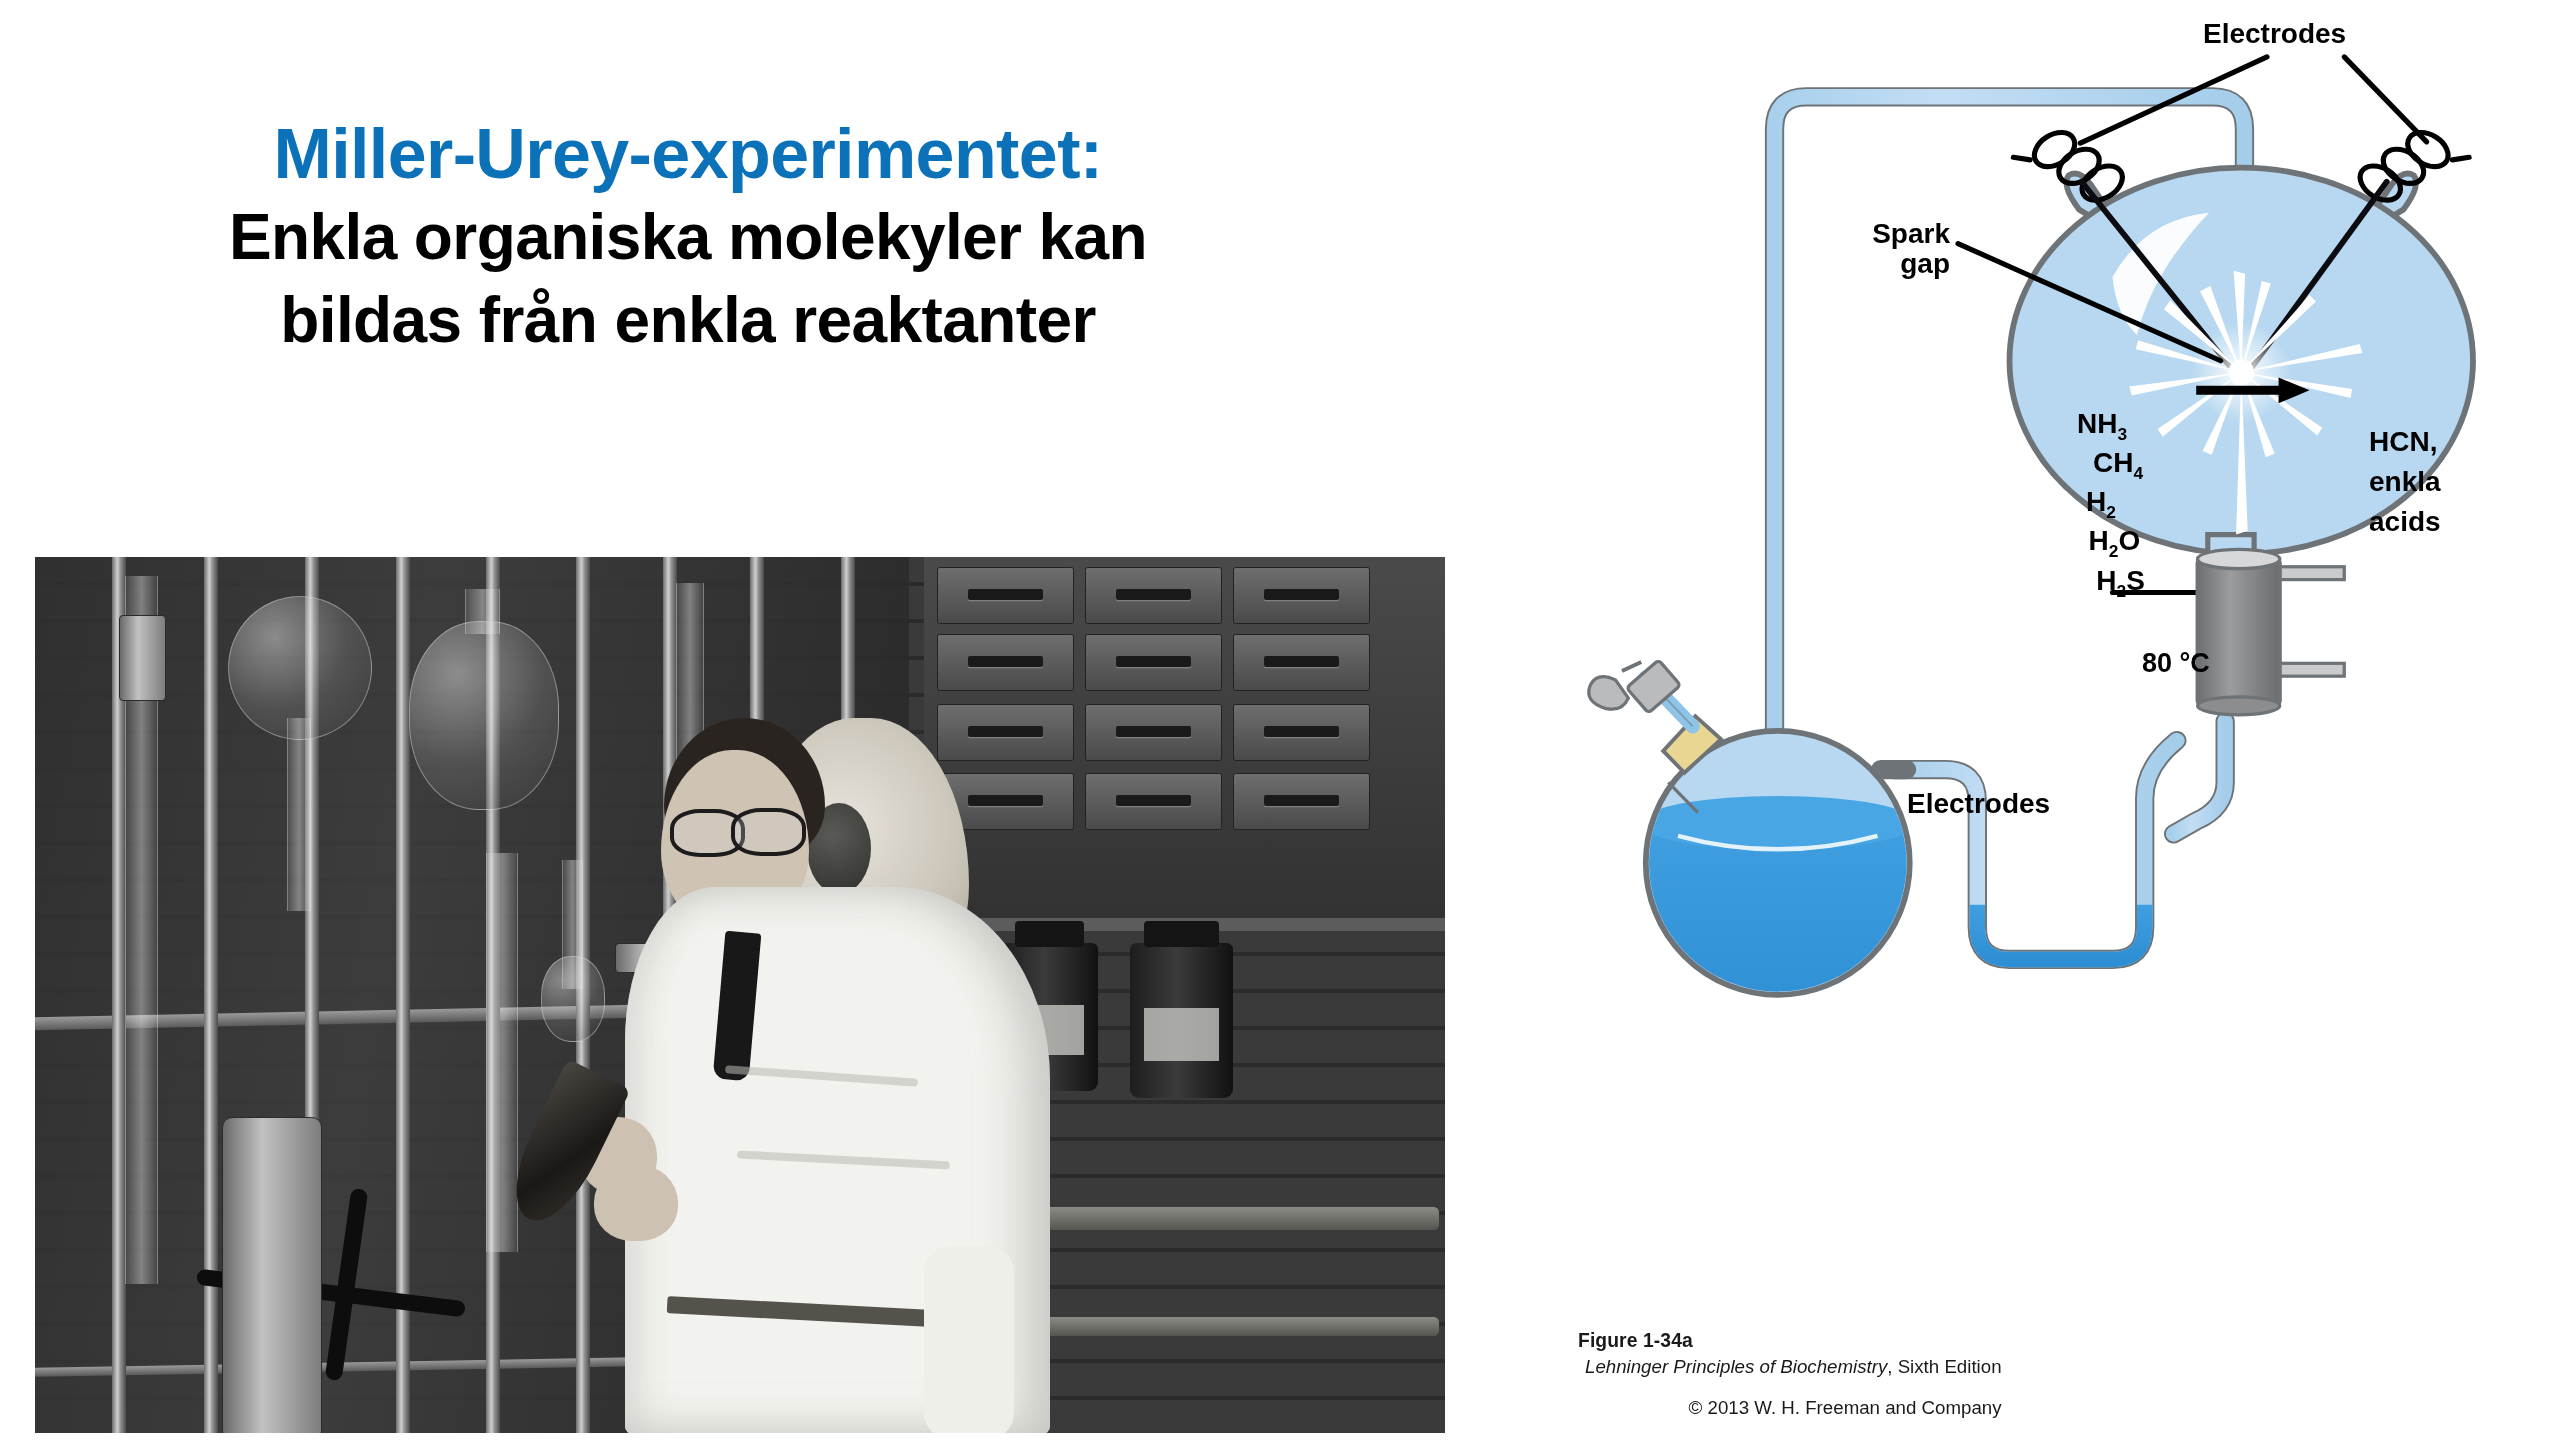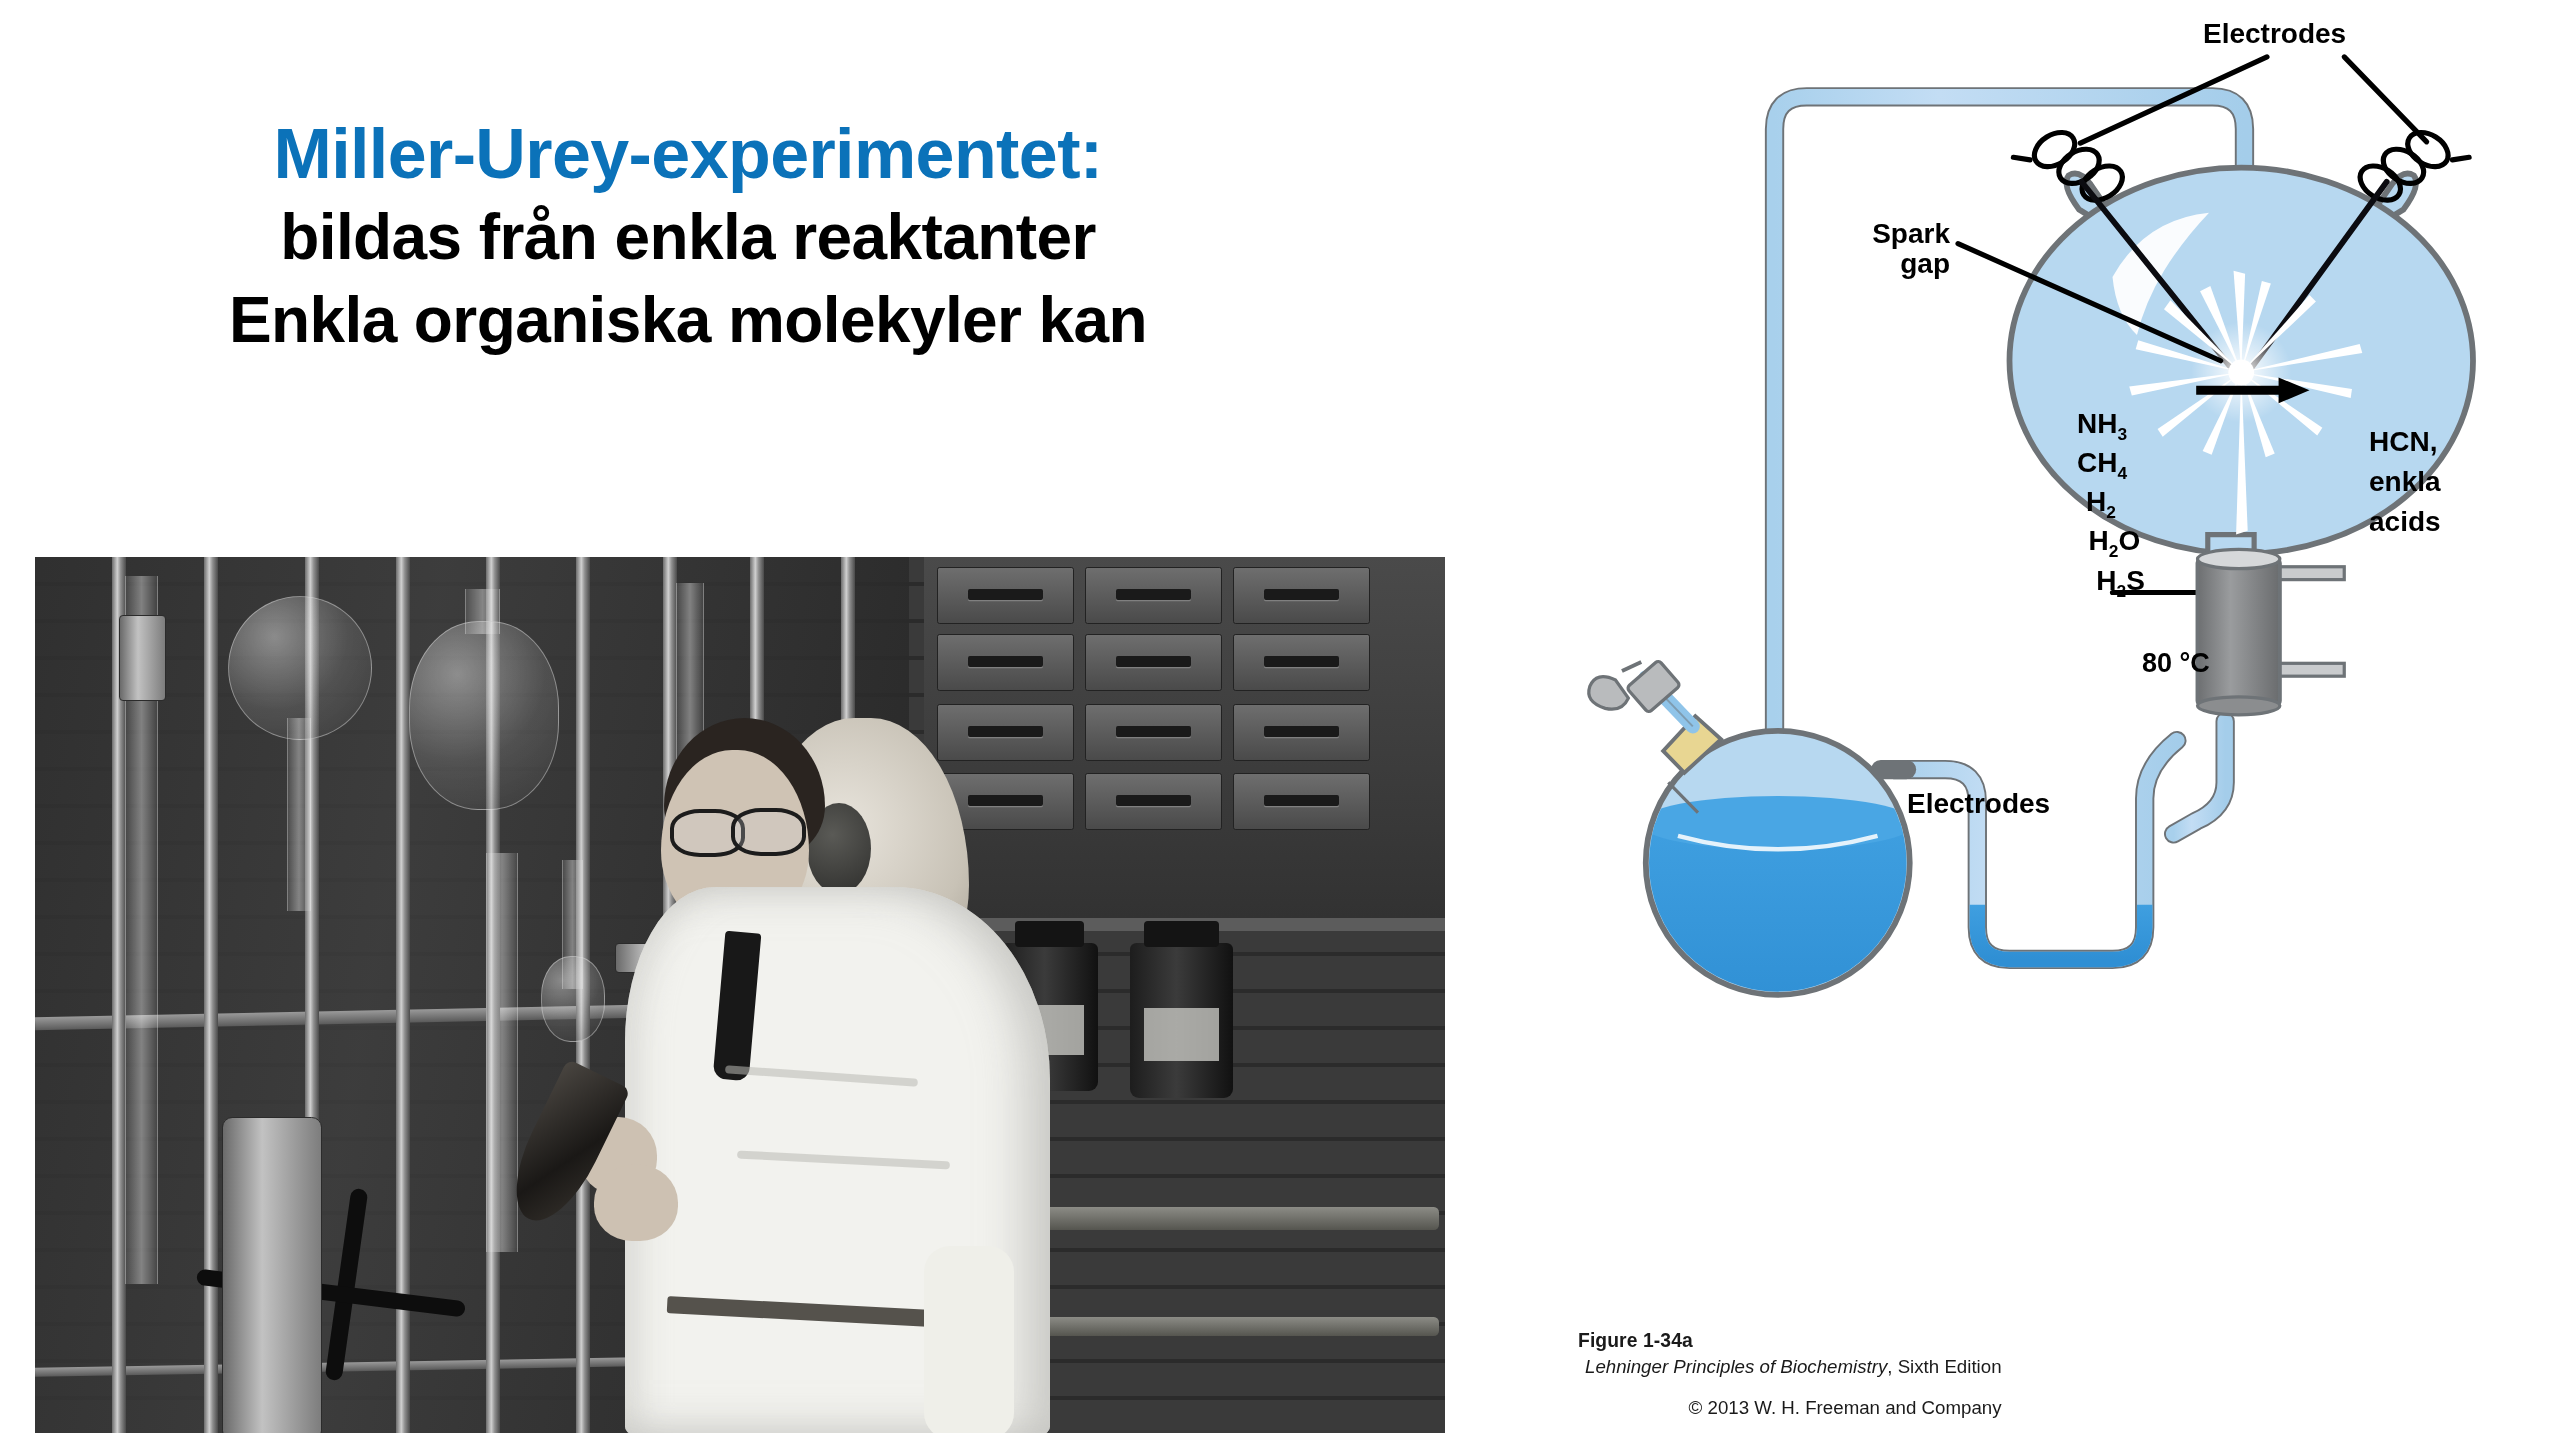--- a/index.html
+++ b/index.html
@@ -99,22 +99,22 @@
   .cap-fig{font-size:19.3px;font-weight:bold;letter-spacing:0.1px;}
   .cap-book{font-size:18.7px;margin-top:3.9px;}
   .cap-book i{font-style:italic;margin-left:7px;}
   .cap-copy{font-size:18.7px;margin-top:19px;text-align:right;}
 </style>
 </head>
 <body>
 
 <div id="title-block">
   <div class="title-main">Miller-Urey-experimentet:</div>
+  <div class="title-sub">Enkla organiska molekyler kan</div>
   <div class="title-sub">bildas från enkla reaktanter</div>
-  <div class="title-sub">Enkla organiska molekyler kan</div>
 </div>
 
 <div id="photo">
   <div class="ph wall"></div>
   <div class="ph wall-dark"></div>
 
   <div class="ph cabinet">
     <div class="drawer" style="left:13px;top:10.3px;width:135px;height:55px;"></div>
     <div class="drawer" style="left:161px;top:10.3px;width:135px;height:55px;"></div>
     <div class="drawer" style="left:309px;top:10.3px;width:135px;height:55px;"></div>
@@ -342,21 +342,21 @@
     <div>Spark</div>
     <div>gap</div>
   </div>
 
   <div class="fig-label" style="left:361px;top:789px;font-size:28px;">Electrodes</div>
 
   <div class="fig-label" style="left:596px;top:649px;font-size:27px;">80 °C</div>
 
   <div class="fig-label" style="left:531px;top:406px;font-size:28px;line-height:1.30;">
     <div><span>NH</span><sub style="font-size:.62em">3</sub></div>
-    <div style="margin-left:0"><span>CH</span><sub style="font-size:.62em">4</sub></div>
+    <div style="margin-left:16px"><span>CH</span><sub style="font-size:.62em">4</sub></div>
     <div style="margin-left:9px"><span>H</span><sub style="font-size:.62em">2</sub></div>
     <div style="margin-left:11.6px"><span>H</span><sub style="font-size:.62em">2</sub><span>O</span></div>
     <div style="margin-left:19.3px"><span>H</span><sub style="font-size:.62em">2</sub><span>S</span></div>
   </div>
 
   <div class="fig-label" style="left:823px;top:422px;font-size:28px;line-height:1.42;">
     <div>HCN,</div>
     <div>enkla</div>
     <div>acids</div>
   </div>

